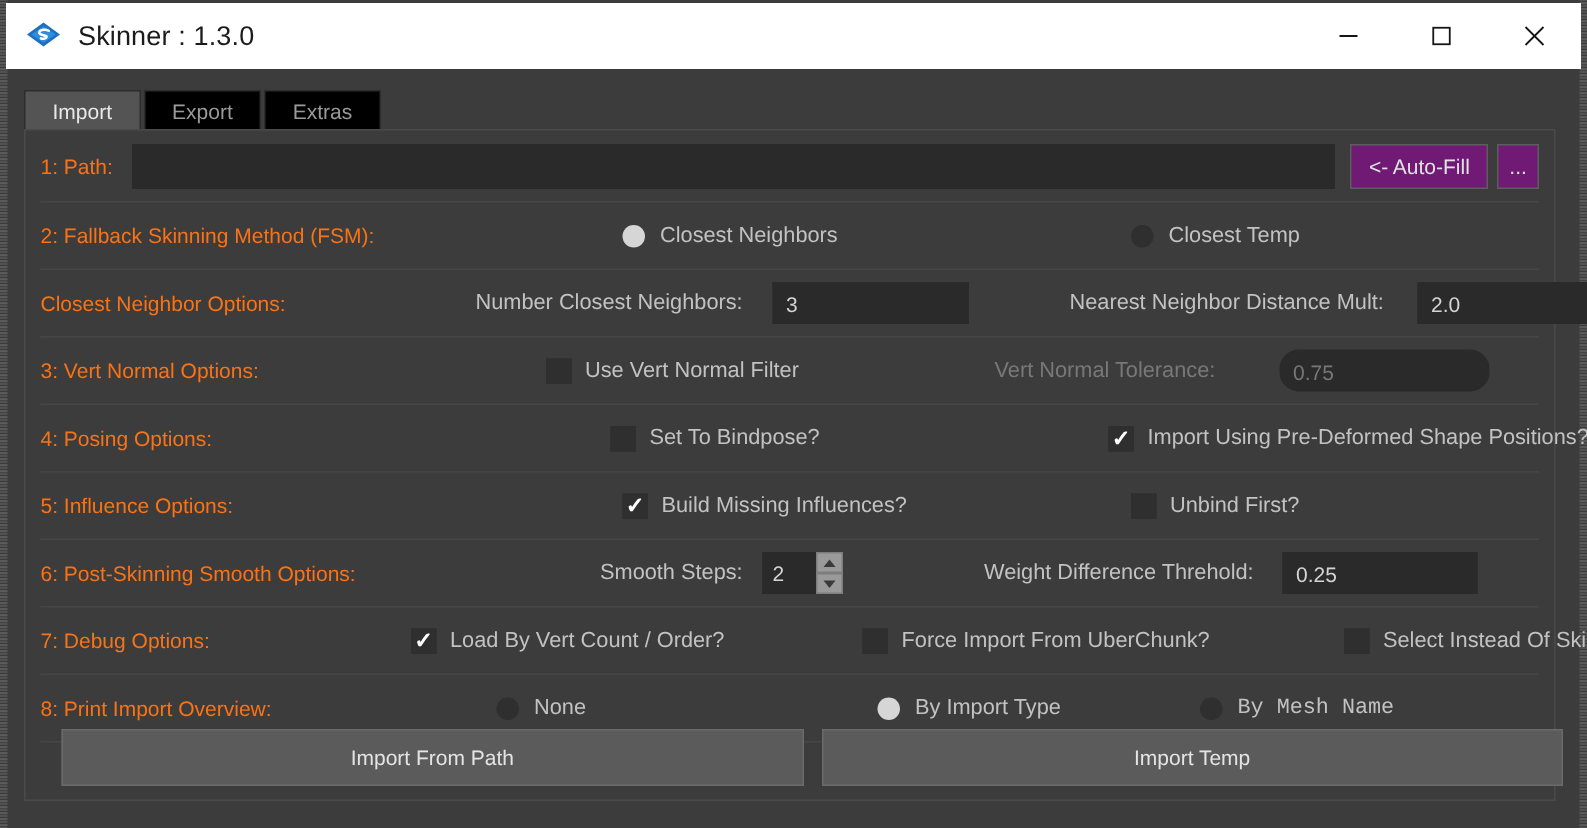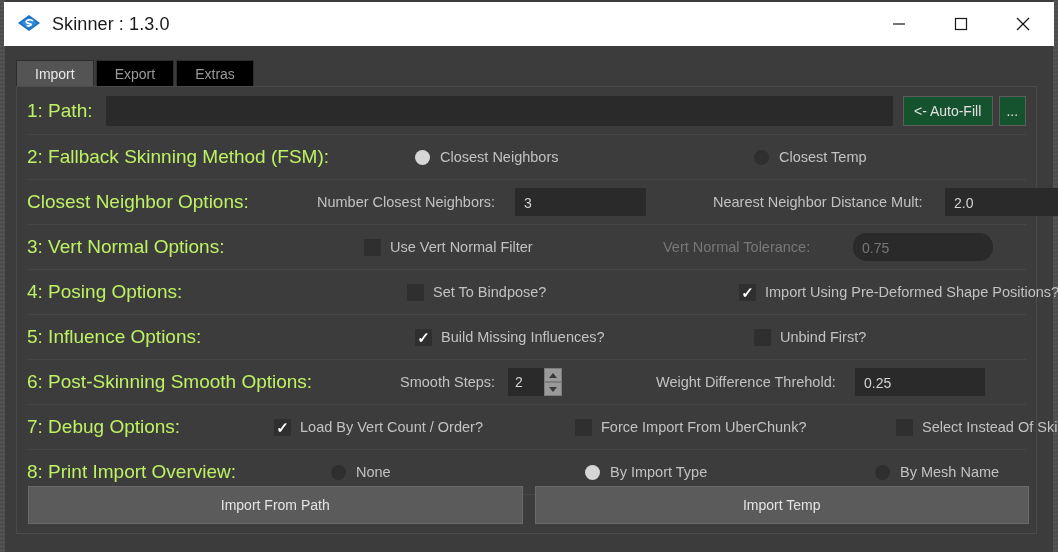--- a/index.html
+++ b/index.html
@@ -102,22 +102,22 @@
     position: relative;
     height: 45px;
     margin: 0 10px;
     display: flex;
     align-items: center;
     border-bottom: 1px solid #464646;
     box-sizing: border-box;
   }
 
   .rowlabel {
-    font-size: 19px;
-    color: #bef264;
+    font-size: 14px;
+    color: #f97316;
     white-space: nowrap;
   }
 
   .fieldlabel {
     font-size: 14.5px;
     color: #c2c2c2;
     white-space: nowrap;
     margin-right: 8px;
   }
   .fieldlabel.disabled { color: #787878; }
@@ -132,21 +132,21 @@
     font-size: 14px;
     padding: 0 8px;
     box-sizing: border-box;
     font-family: "Liberation Sans", sans-serif;
     overflow: hidden;
     white-space: nowrap;
   }
   .textfield.disabled { color: #777777; border-radius: 13px; }
 
   .btn {
-    background: #14532d;
+    background: #701a75;
     color: #e2e2e2;
     font-size: 14px;
     height: 30px;
     display: flex;
     align-items: center;
     justify-content: center;
     box-sizing: border-box;
     border: 1px solid #5d5d5d;
     white-space: nowrap;
   }
@@ -227,21 +227,21 @@
     white-space: nowrap;
   }
   .ctl .ctl-label {
     font-size: 14.5px;
     color: #c2c2c2;
   }
 
   
   .bottombar {
     position: absolute;
-    left: 11px;
+    left: 24px;
     bottom: 9px;
     width: 1001px;
     display: flex;
     gap: 12px;
   }
   .bigbtn {
     flex: 1;
     height: 38px;
     background: #5b5b5b;
     border: 1px solid #6a6a6a;
@@ -423,21 +423,21 @@
     <div class="row">
       <span class="rowlabel">8: Print Import Overview:</span>
       <div class="ctl abs" style="left:263px;">
         <span class="radio"></span>
         <span class="ctl-label">None</span>
       </div>
       <div class="ctl abs" style="left:517px;">
         <span class="radio on"></span>
         <span class="ctl-label">By Import Type</span>
       </div>
-      <div class="ctl abs" style="left:807px;">
+      <div class="ctl abs" style="left:732px;font-family:Liberation Mono, monospace;">
         <span class="radio"></span>
         <span class="ctl-label">By Mesh Name</span>
       </div>
     </div>
 
     <div class="bottombar">
       <div class="bigbtn">Import From Path</div>
       <div class="bigbtn">Import Temp</div>
     </div>
 

